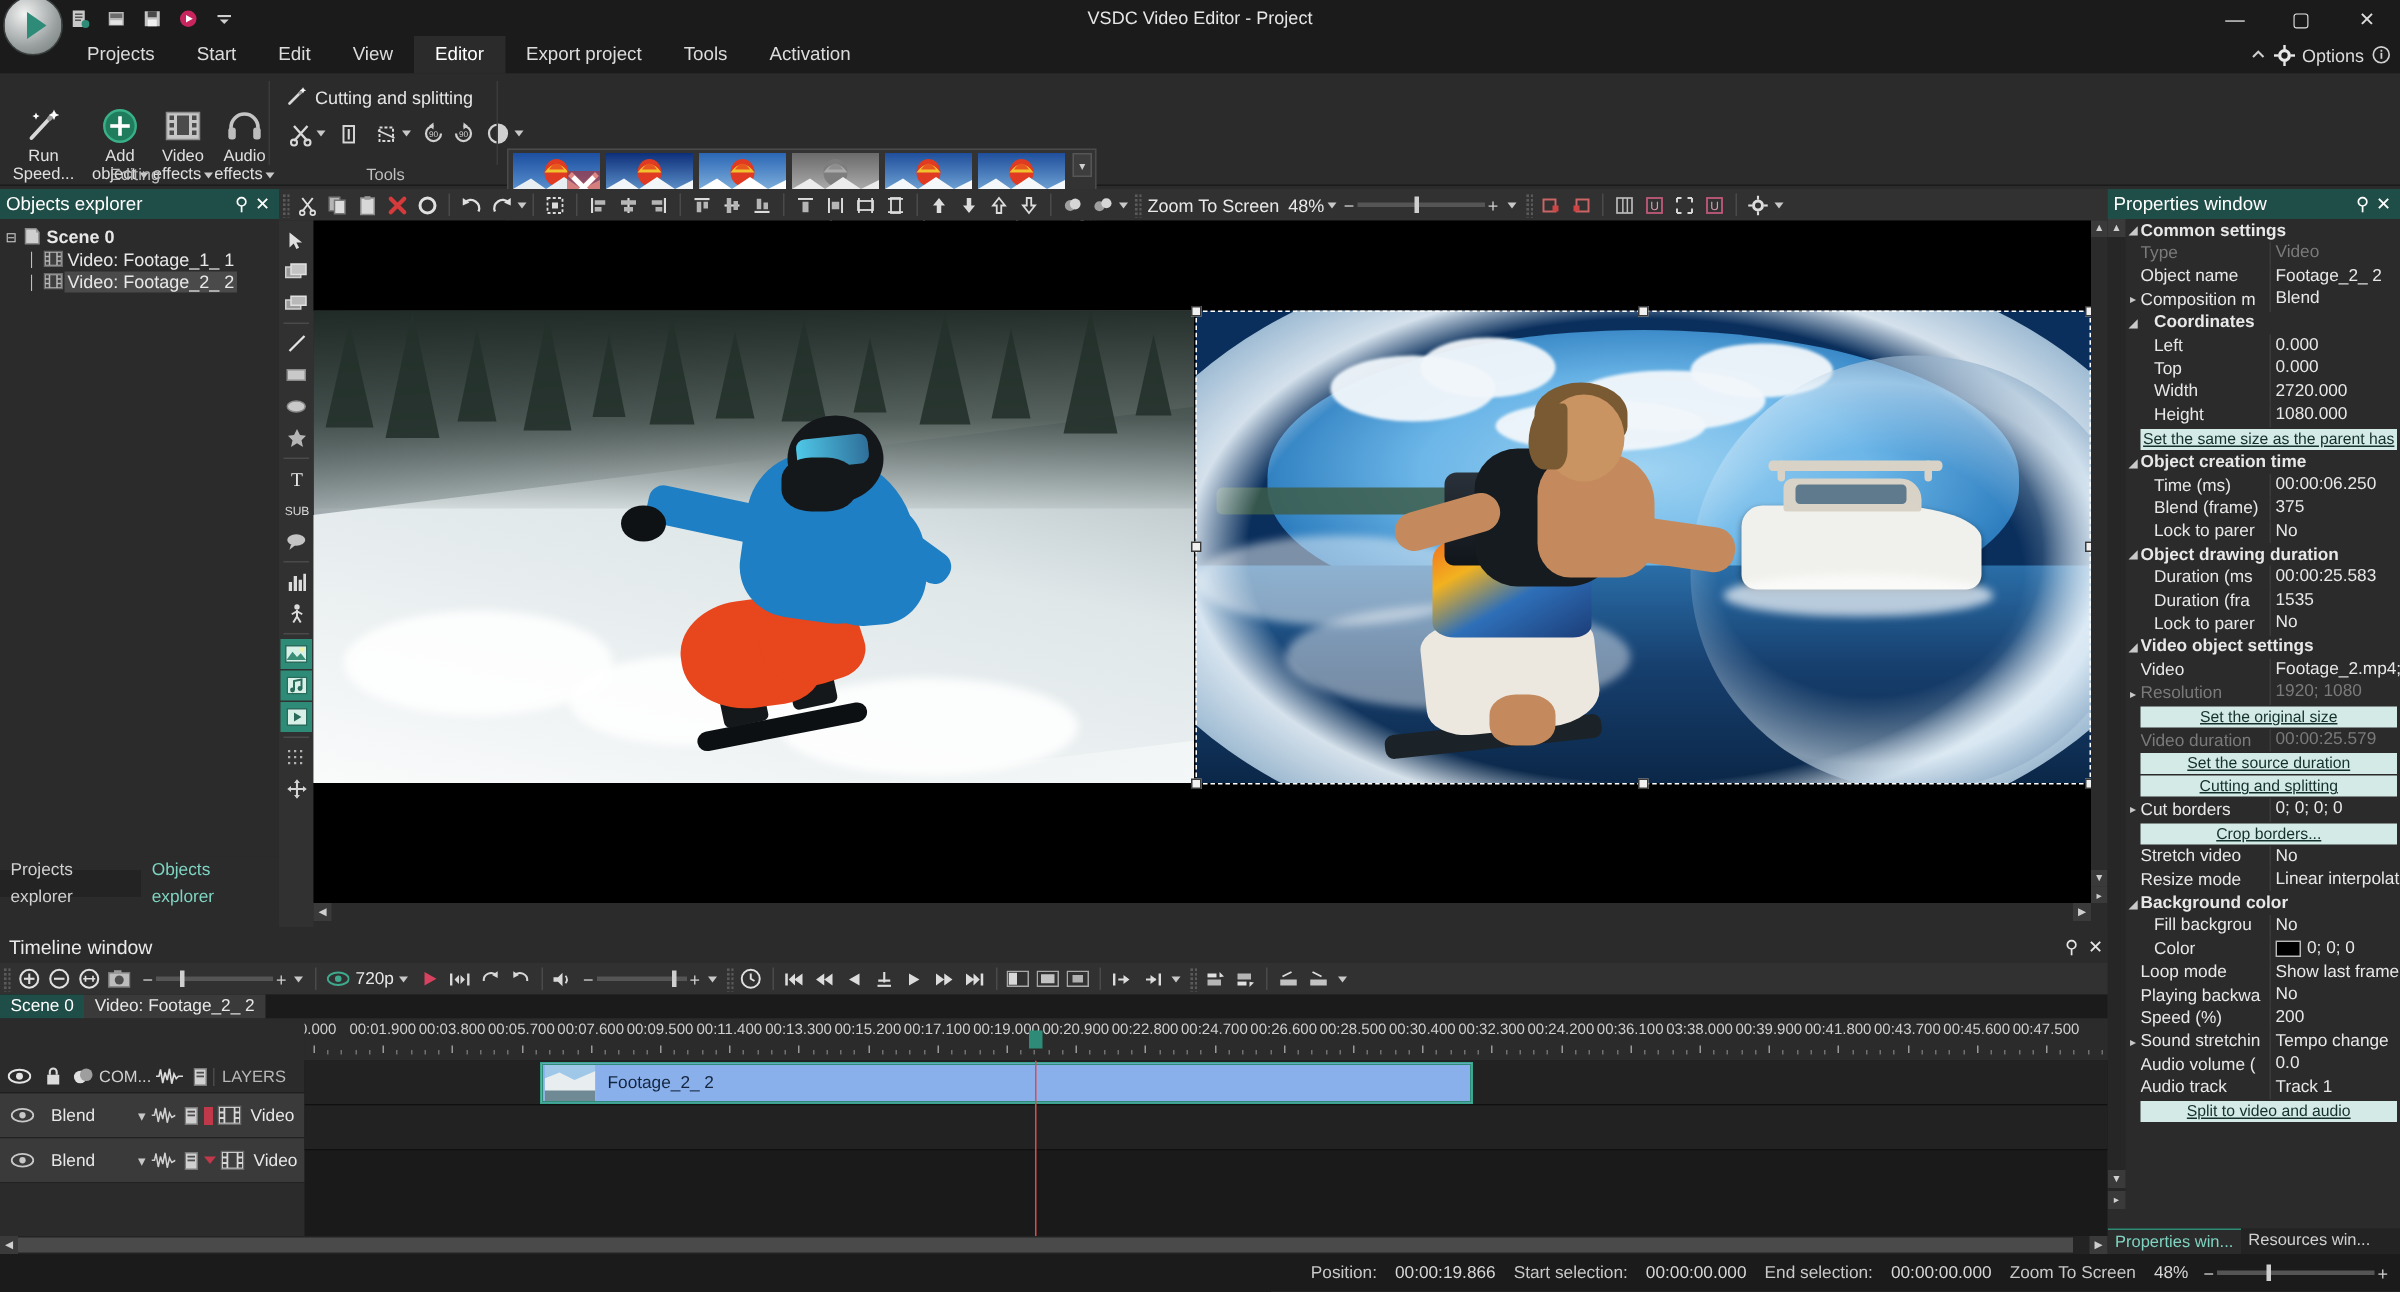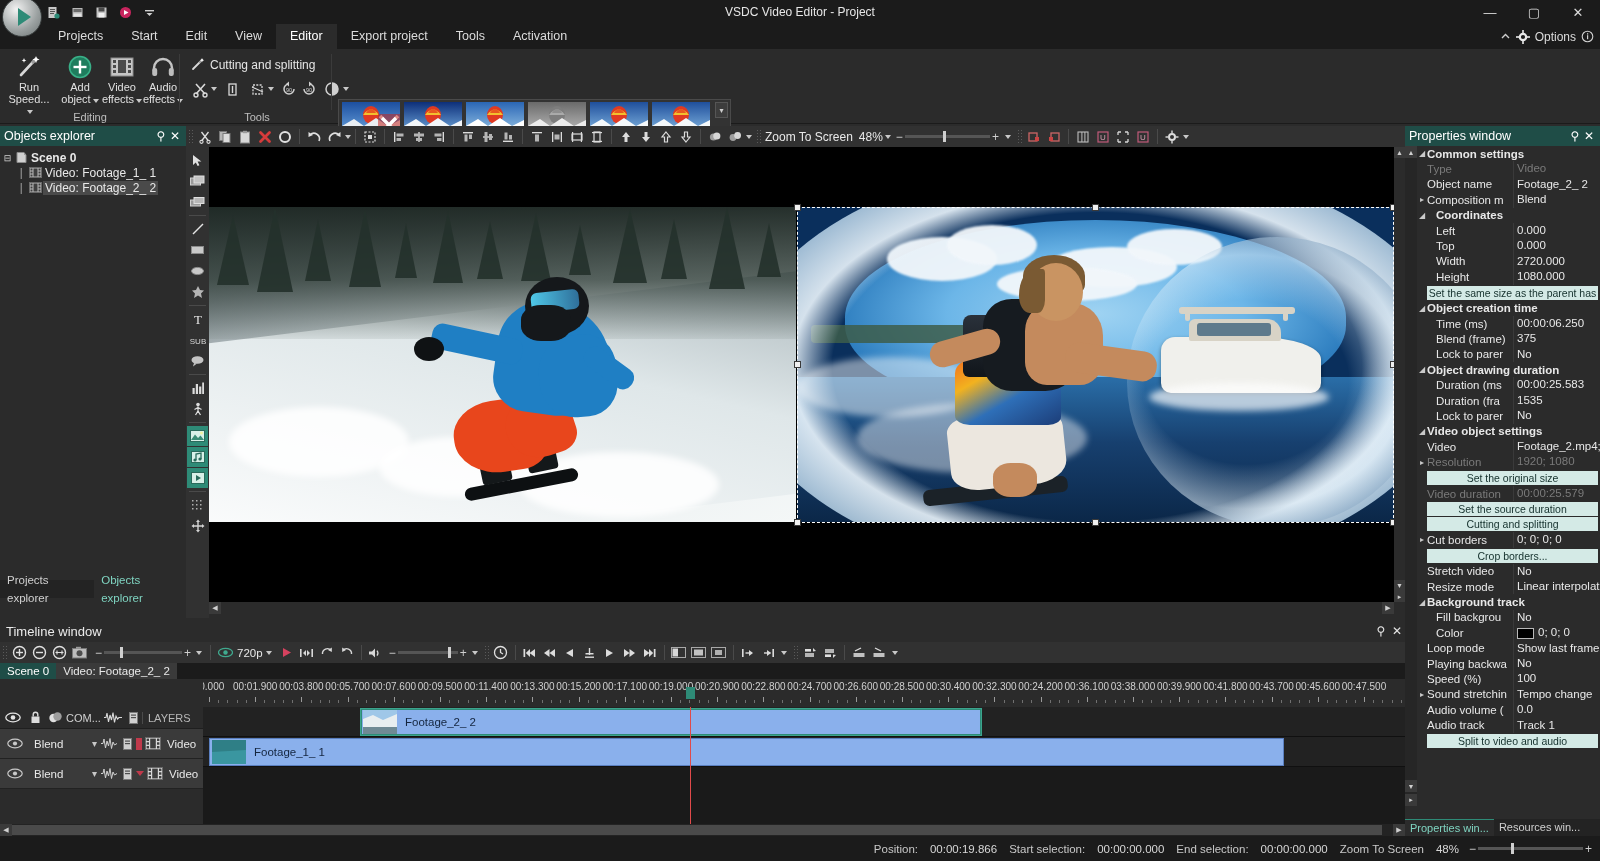--- a/index.html
+++ b/index.html
@@ -48,21 +48,21 @@
   .menu-item.active { background: #2b2b2b; color: #ffffff; }
   .menu-right { position: absolute; right: 6px; top: 0; height: 25px; display: flex; align-items: center; gap: 5px; color: #dcdcdc; }
   .menu-right .lbl { font-size: 12px; }
 
   
   .ribbon { position: absolute; left: 0; top: 49px; width: 1600px; height: 75px; background: #2b2b2b; border-bottom: 1px solid #1b1b1b; }
   .rgroup { position: absolute; top: 0; height: 75px; }
   .rgroup .glabel { position: absolute; bottom: 1px; width: 100%; text-align: center; font-size: 11px; color: #bfbfbf; }
   .rgroup .gsep { position: absolute; right: 0; top: 5px; bottom: 14px; width: 1px; background: #3b3b3b; }
 
-  .bigbtn { position: absolute; top: 3px; width: 42px; text-align: center; }
+  .bigbtn { position: absolute; top: 20px; width: 42px; text-align: center; }
   .bigbtn .ic { height: 30px; display: flex; align-items: center; justify-content: center; }
   .bigbtn .tx { font-size: 11px; line-height: 11.5px; color: #e0e0e0; }
 
   .smallbtn { width: 20px; height: 20px; display: flex; align-items: center; justify-content: center; }
   .caret { width: 0; height: 0; border-left: 3px solid transparent; border-right: 3px solid transparent; border-top: 4px solid #c8c8c8; display:inline-block; }
 
   
   .gallery { position: absolute; left: 338px; top: 50px; height: 58px; border: 1px solid #4a4a4a; background: #333333; display: flex; align-items: flex-start; padding: 2px; }
   .qstyle { width: 60px; margin: 0 1px; text-align: center; }
   .qstyle .thumb { width: 58px; height: 34px; position: relative; overflow: hidden; }
@@ -170,21 +170,21 @@
   .prop-scroll-l { position: absolute; left: 0; top: 20px; width: 12px; height: 660px; background: #262626; }
   .prop-list { position: absolute; left: 12px; top: 20px; width: 183px; height: 660px; overflow: hidden; }
   .prow { height: 15.4px; display: flex; align-items: center; font-size: 11.5px; white-space: nowrap; }
   .prow .tw { width: 10px; text-align: center; font-size: 8px; color: #c9c9c9; flex: 0 0 10px; }
   .prow .k { color: #e8e8e8; overflow: hidden; }
   .prow .v { color: #e8e8e8; overflow: hidden; }
   .prow.group .k { font-weight: bold; }
   .prow.dim .k, .prow.dim .v { color: #7a7a7a; }
   .prow .k { flex: 0 0 86px; }
   .prow .v { flex: 1; padding-left: 3px; border-left: 1px solid #3a3a3a; height: 15.4px; line-height: 15.4px; }
-  .pbtn { height: 14px; margin: 1px 2px 1px 10px; background: #d4eae6; color: #14302c; font-size: 10.5px; text-align: center; line-height: 14px; overflow: hidden; white-space: nowrap; }
+  .pbtn { height: 14px; margin: 1px 2px 1px 10px; background: #d4eae6; color: #14302c; font-size: 10.5px; text-align: center; line-height: 14px; overflow: hidden; white-space: nowrap; text-decoration: underline; }
   .swatch { width: 17px; height: 11px; background: #000000; border: 1px solid #b9b9b9; display: inline-block; vertical-align: middle; margin-right: 4px; }
 
   .prop-tabs { position: absolute; left: 1405px; bottom: 25px; width: 195px; height: 17px; background: #232323; display: flex; align-items: center; }
   .prop-tab { font-size: 11px; padding: 0 5px; line-height: 17px; color: #d0d0d0; }
   .prop-tab.active { color: #7fd4c1; background: #2b2b2b; border-top: 1px solid #2e8b77; }
 
   
   .timeline { position: absolute; left: 0; top: 620px; width: 1405px; height: 216px; background: #2b2b2b; }
   .tl-caption { height: 22px; display: flex; align-items: center; padding-left: 6px; font-size: 13px; color: #eaeaea; }
   .tl-caption .spacer { flex: 1; }
@@ -1225,21 +1225,21 @@
           <span class="k">Stretch video</span>
           <span class="v">No</span>
         </div>
         <div class="prow">
           <span class="tw"></span>
           <span class="k">Resize mode</span>
           <span class="v">Linear interpolatio</span>
         </div>
         <div class="prow group">
           <span class="tw">◢</span>
-          <span class="k" style="flex: 1 1 auto;">Background track</span>
+          <span class="k" style="flex: 1 1 auto;">Background color</span>
         </div>
         <div class="prow">
           <span class="tw"></span>
           <span class="k" style="padding-left: 9px;">Fill backgrou</span>
           <span class="v">No</span>
         </div>
         <div class="prow">
           <span class="tw"></span>
           <span class="k" style="padding-left: 9px;">Color</span>
           <span class="v"><span class="swatch" style="background: rgb(0, 0, 0);"></span>0; 0; 0</span>
@@ -1250,21 +1250,21 @@
           <span class="v">Show last frame a</span>
         </div>
         <div class="prow">
           <span class="tw"></span>
           <span class="k">Playing backwa</span>
           <span class="v">No</span>
         </div>
         <div class="prow">
           <span class="tw"></span>
           <span class="k">Speed (%)</span>
-          <span class="v">100</span>
+          <span class="v">200</span>
         </div>
         <div class="prow">
           <span class="tw">▸</span>
           <span class="k">Sound stretchin</span>
           <span class="v">Tempo change</span>
         </div>
         <div class="prow">
           <span class="tw"></span>
           <span class="k">Audio volume (</span>
           <span class="v">0.0</span>
@@ -1775,30 +1775,20 @@
           <span class="cthumb">
             <svg width="34" height="24" viewBox="0 0 34 24">
                 <rect width="34" height="24" fill="#9fc7e8"></rect>
                 <path d="M0 9 L10 5 L20 10 L34 4 L34 24 L0 24 Z" fill="#e8eef0"></path>
                 <rect y="17" width="34" height="7" fill="#6f8a94"></rect>
               </svg>
           </span>
           <span class="cname">Footage_2_ 2</span>
         </div>
 
-        <div class="clip" style="left:6px; top:31px; width:1075px;">
-          <span class="cthumb">
-            <svg width="34" height="24" viewBox="0 0 34 24">
-                <rect width="34" height="24" fill="#2f7f86"></rect>
-                <rect y="12" width="34" height="12" fill="#1d5b68"></rect>
-                <path d="M0 12 L34 10 L34 24 L0 24 Z" fill="#3a96a0"></path>
-              </svg>
-          </span>
-          <span class="cname">Footage_1_ 1</span>
-        </div>
 
         <div class="playhead" style="left:487px;"></div>
       </div>
 
       <div class="playhead-marker" style="position:absolute; left:690px; top:8px;"></div>
     </div>
 
     <div class="tl-scroll-h">
       <div class="sc-arrow" style="width:12px; height:12px; float:left;">◀</div>
       <div class="tl-scroll-thumb" style="width:1370px;"></div>

